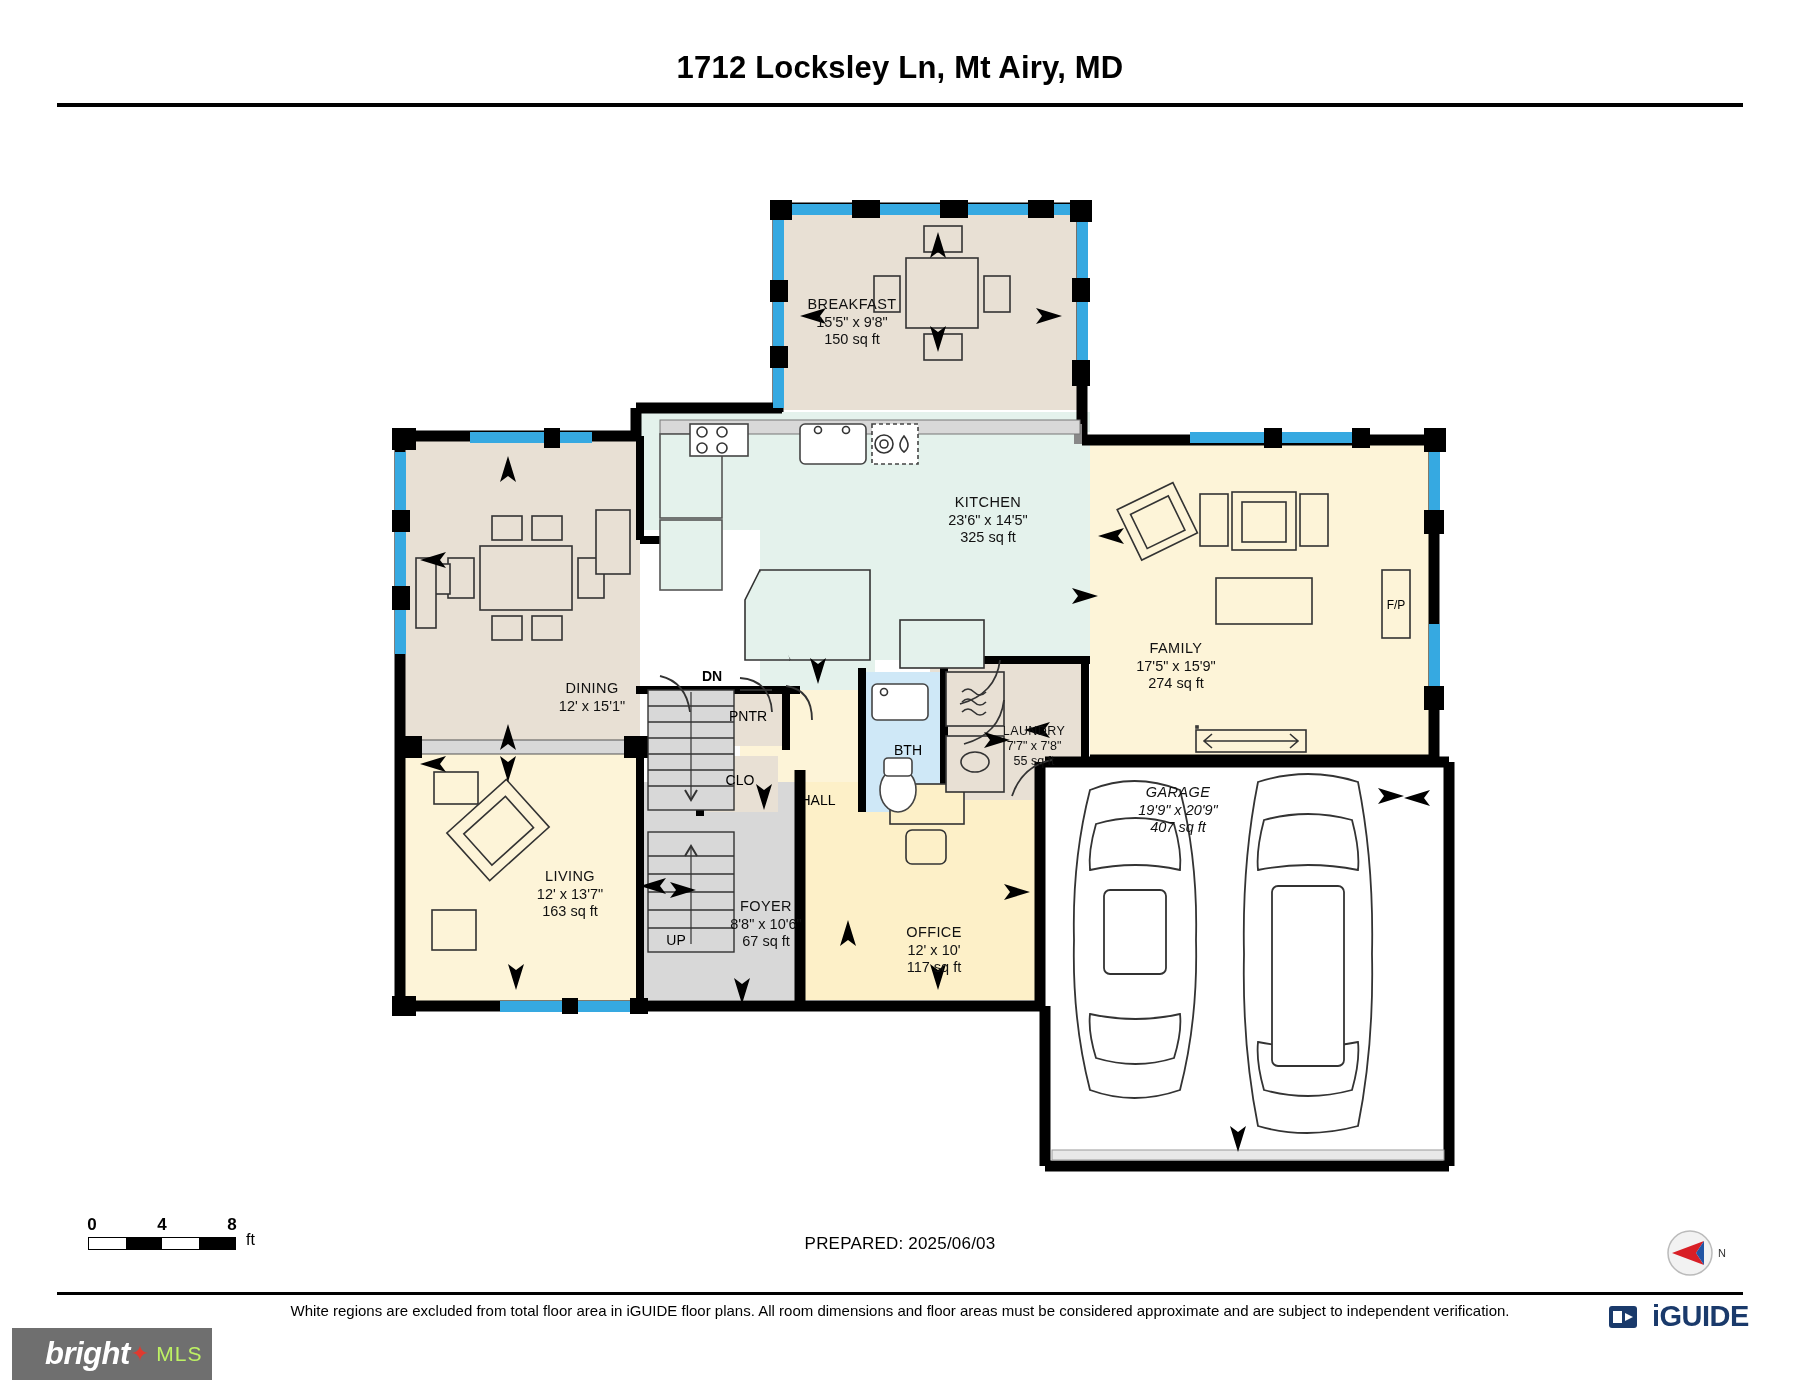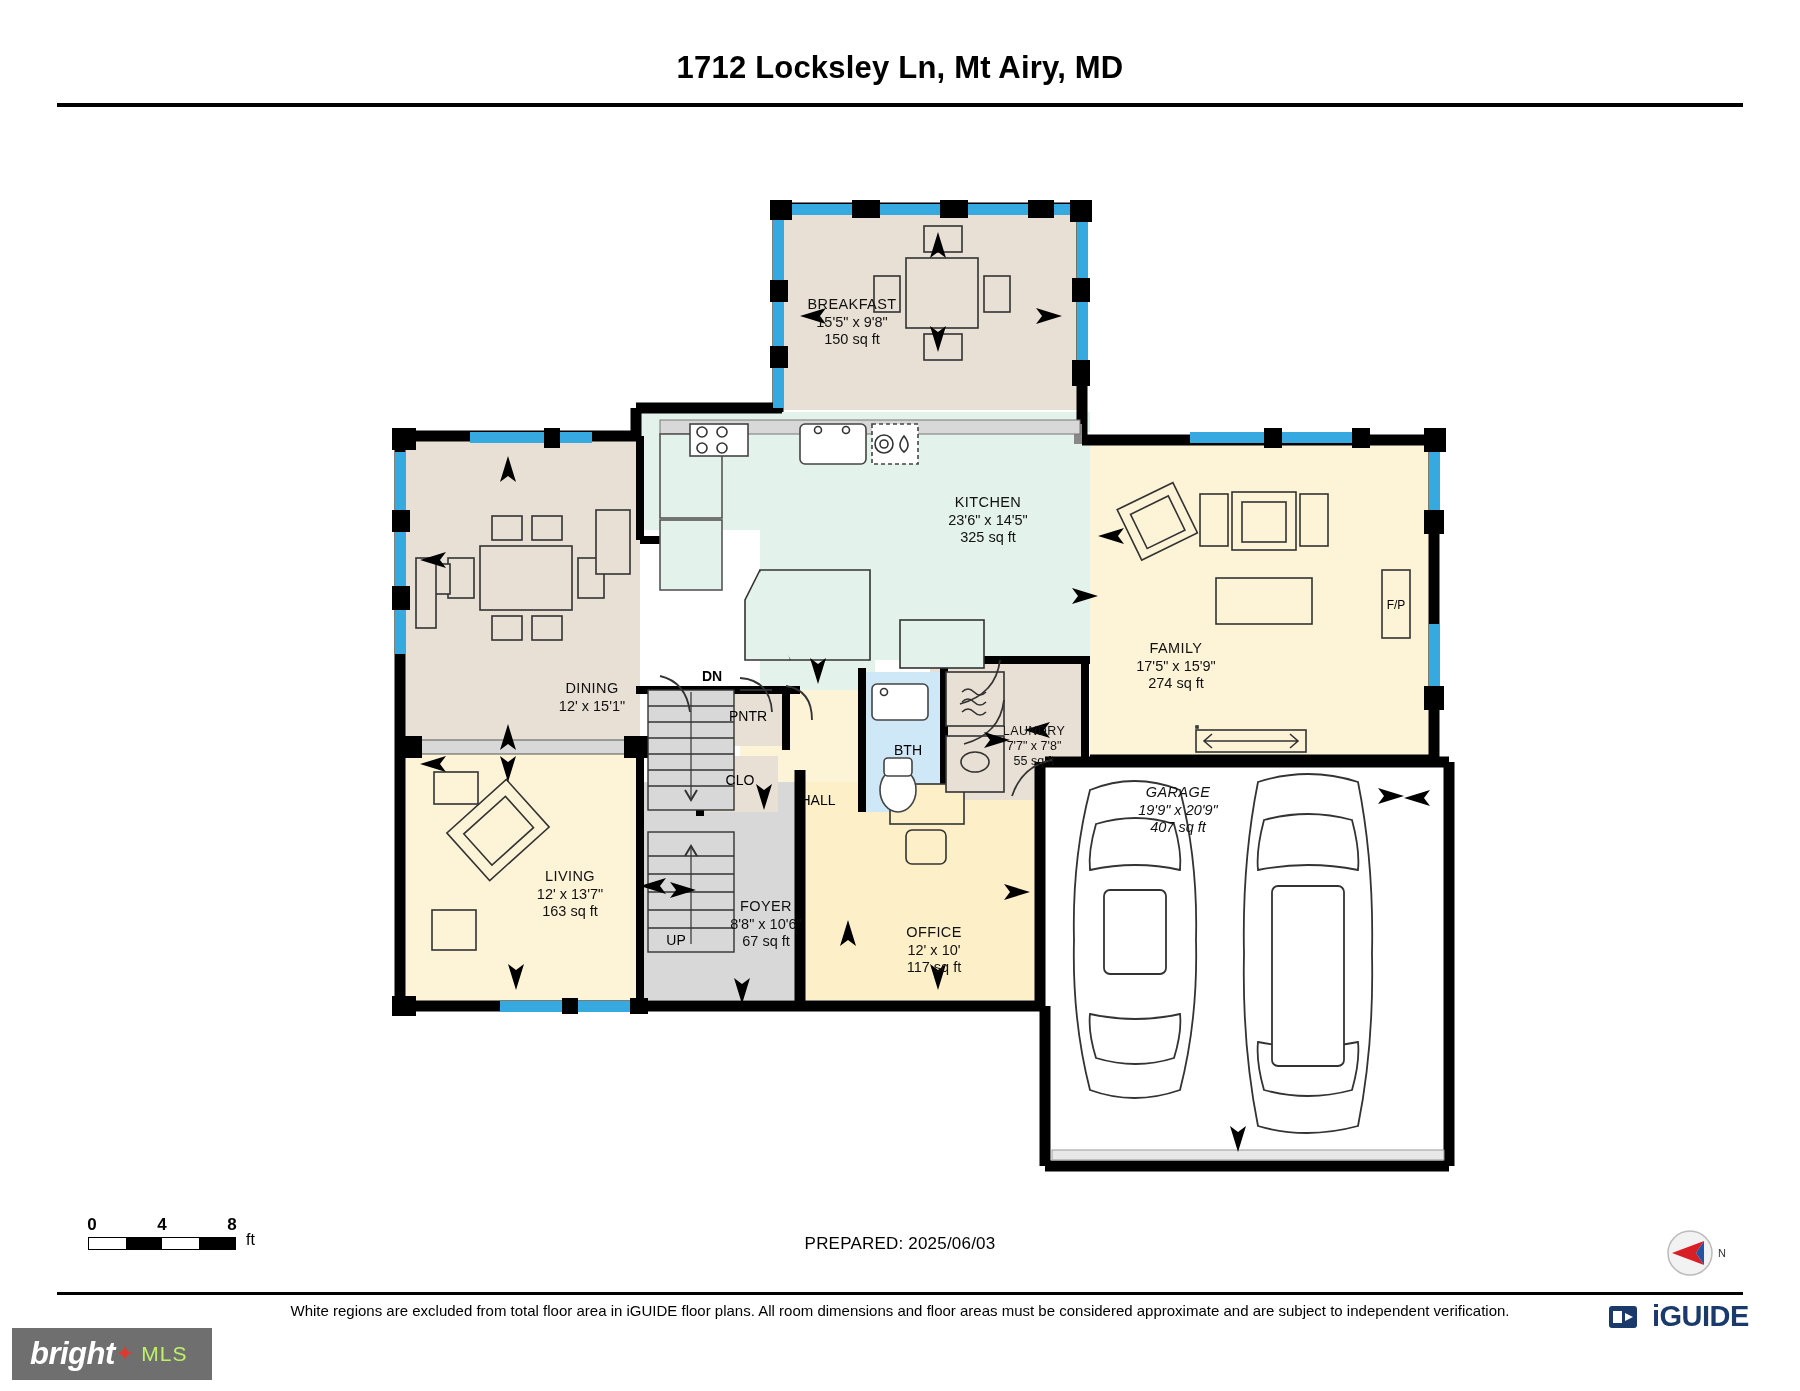--- a/index.html
+++ b/index.html
@@ -171,21 +171,21 @@
   }
   #brightmls {
     position: absolute;
     left: 12px;
     top: 1328px;
     width: 200px;
     height: 52px;
     background: #6f6f6f;
     display: flex;
     align-items: center;
-    padding-left: 18px;
+    padding-left: 33px;
     box-sizing: border-box;
   }
   #brightmls .bm-bright {
     font-size: 31px;
     font-weight: bold;
     color: #ffffff;
     font-style: italic;
     letter-spacing: -0.5px;
   }
   #brightmls .bm-plus { color: #e03a2f; font-size: 22px; margin-left: 1px; }

